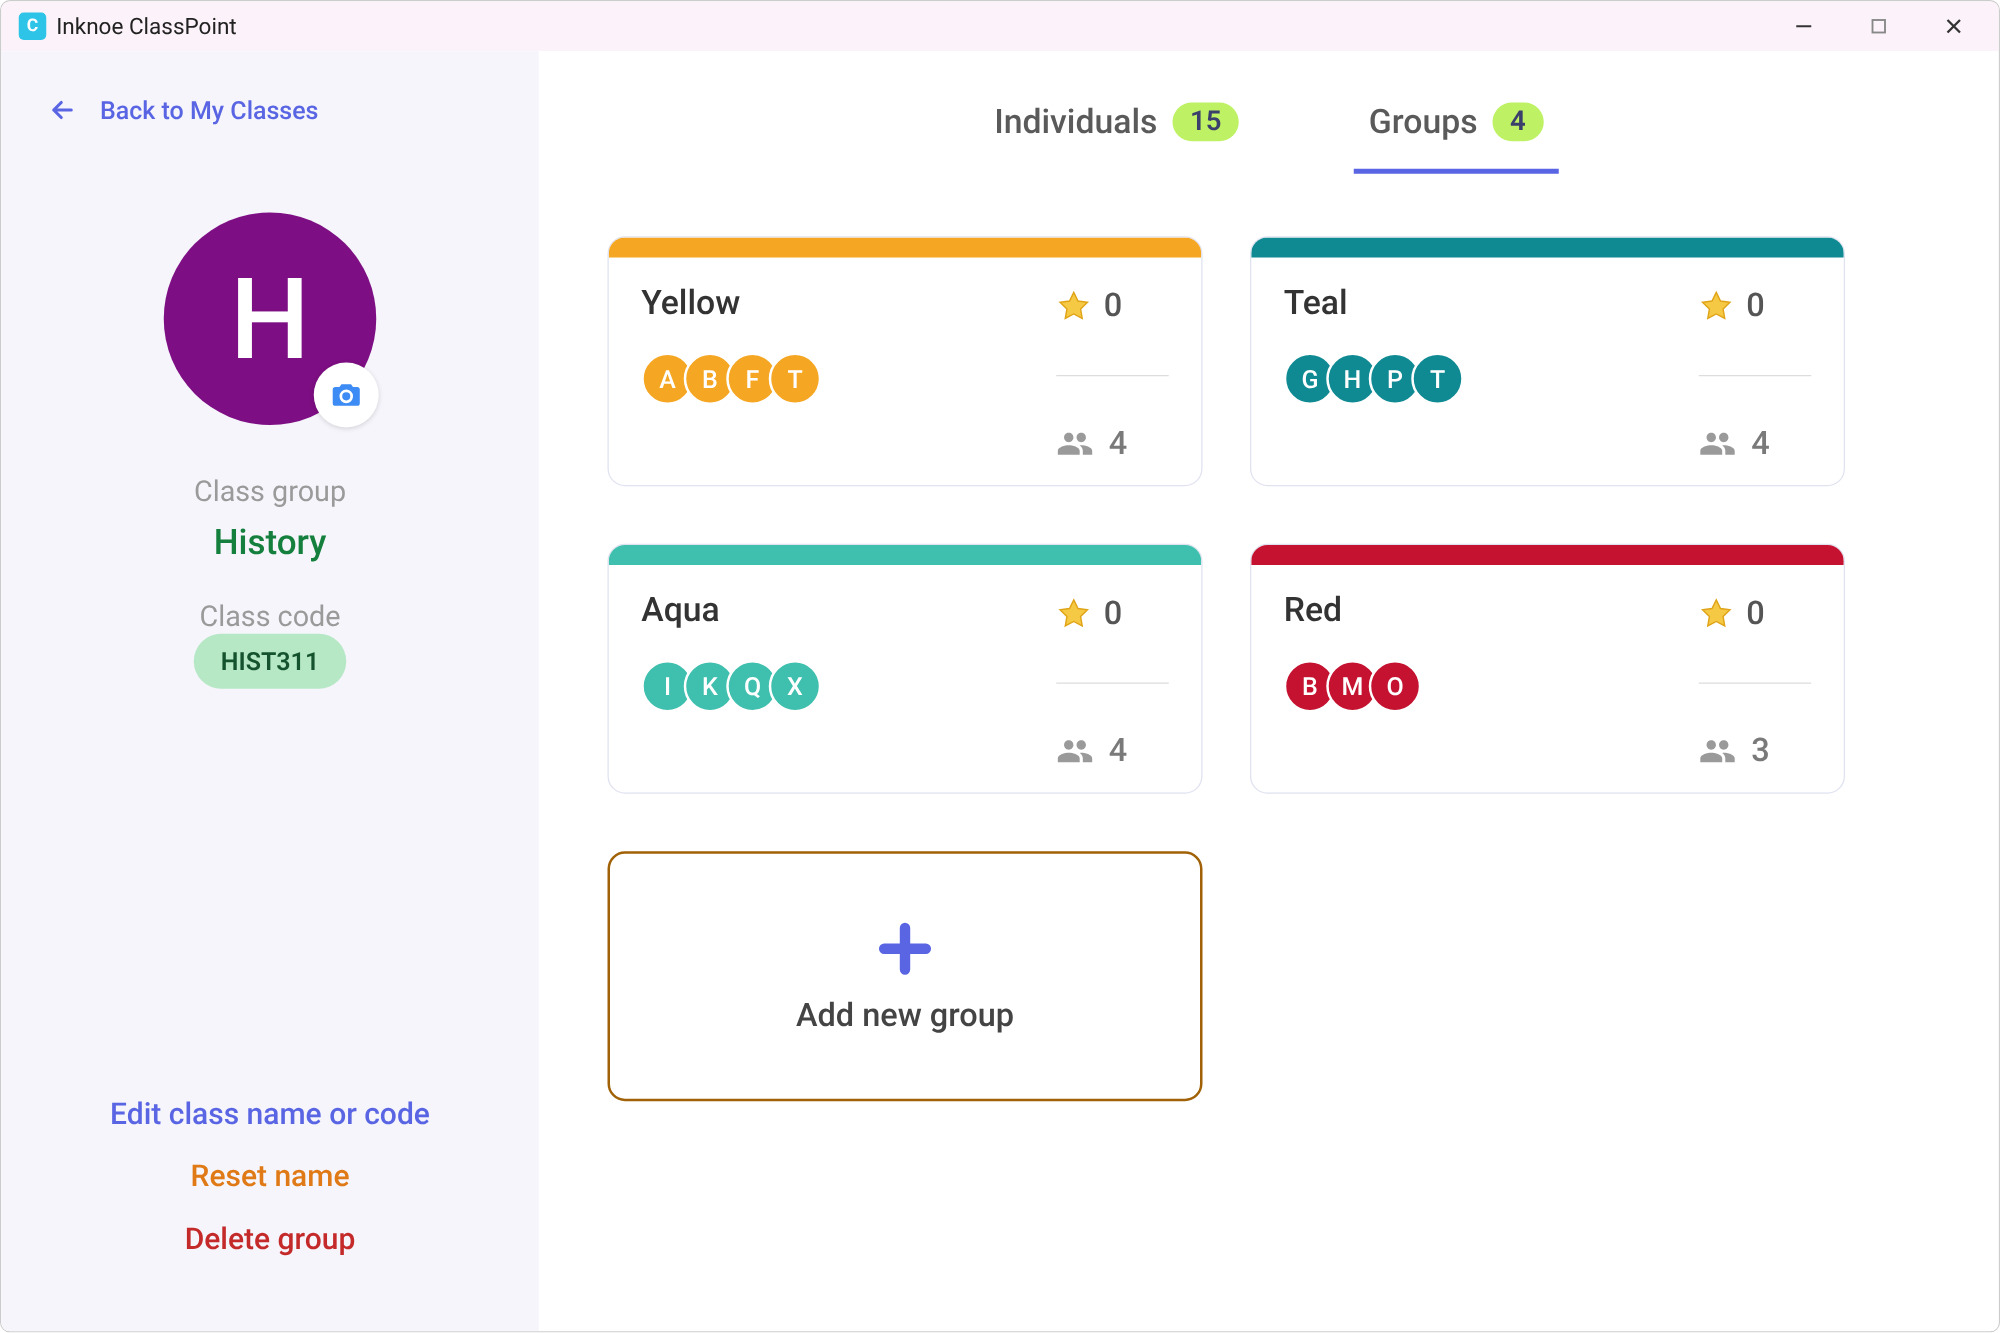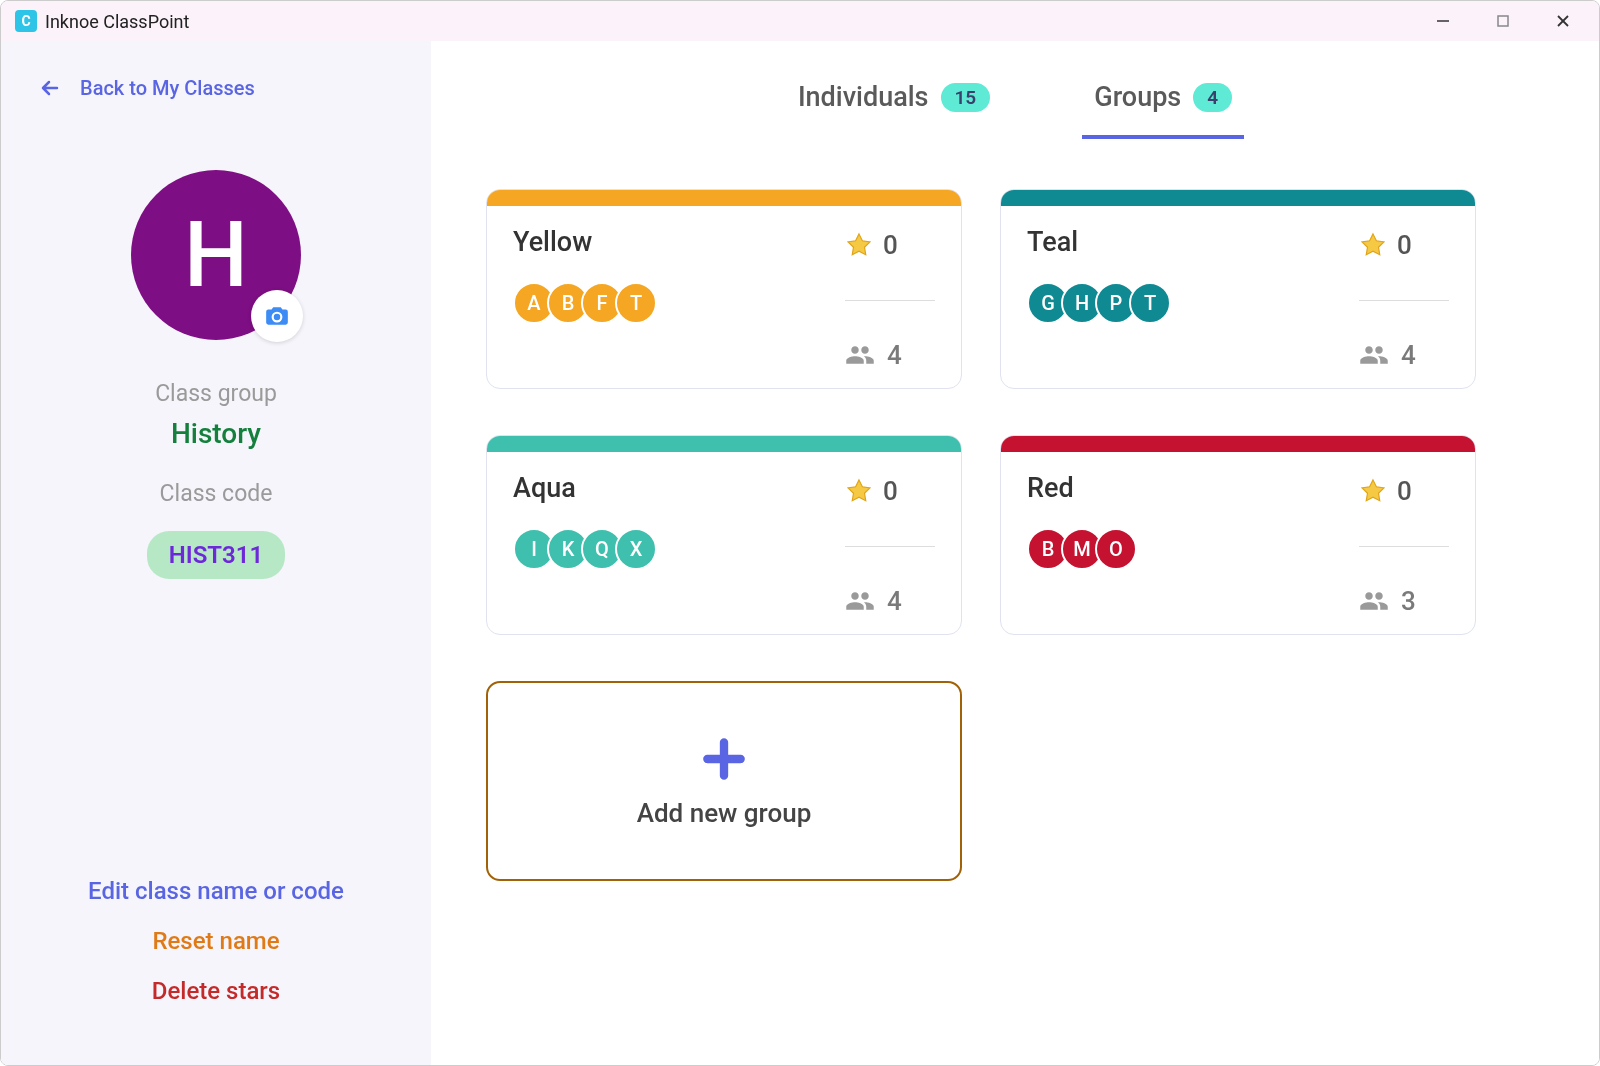--- a/index.html
+++ b/index.html
@@ -17,31 +17,31 @@
   .back-link { display:flex; align-items:center; gap: 18px; color:#5965e3; font-size: 20px; font-weight:500; cursor:pointer; padding-left: 12px;}
   .back-link svg { width: 24px; height: 24px; }
   .class-block { display:flex; flex-direction:column; align-items:center; margin-top: 70px; }
   .avatar-wrap { position:relative; }
   .avatar { width: 170px; height: 170px; border-radius: 50%; background:#7e0e83; color:#fff; display:flex; align-items:center; justify-content:center; font-size: 90px; font-weight:500; }
   .camera-badge { position:absolute; bottom: -2px; right: -2px; width: 52px; height: 52px; border-radius:50%; background:#fff; display:flex; align-items:center; justify-content:center; box-shadow: 0 1px 4px rgba(0,0,0,0.15); cursor:pointer; }
   .camera-badge svg { width: 26px; height:26px; fill:#3d8bf4; }
   .label-muted { color:#9a9a9a; font-size: 23px; margin-top: 40px; }
   .class-name-text { color:#15803d; font-size: 28px; font-weight:500; margin-top: 10px; }
   .class-code-label { color:#9a9a9a; font-size: 23px; margin-top: 30px; }
-  .class-code-pill { margin-top: 24px; background:#b7e8c6; color:#6d28d9; font-size: 24px; font-weight:600; padding: 10px 22px; border-radius: 22px; }
+  .class-code-pill { margin-top: 0; background:#b7e8c6; color:#14532d; font-size: 20px; font-weight:600; padding: 10px 22px; border-radius: 22px; }
   .sidebar-actions { margin-top:auto; display:flex; flex-direction:column; align-items:center; gap: 22px; padding-bottom: 20px;}
   .action-link { font-size: 24px; font-weight:500; cursor:pointer; }
   .action-edit { color:#5965e3; }
   .action-reset { color:#e07a17; }
   .action-delete { color:#c52a2a; }
   .main { flex:1; display:flex; flex-direction:column; padding: 30px 35px; }
   .tabs { display:flex; justify-content:center; gap: 80px; text-align: center; }
   .tab { display:flex; align-items:center; gap: 12px; font-size: 27px; color:#5a5a5a; font-weight:500; padding: 10px 12px 22px; border-bottom: 4px solid transparent; cursor:pointer;}
   .tab.active { border-bottom-color:#5965e3; }
-  .tab-badge { background:#5eead4; color:#3b3f6b; font-size:19px; font-weight:600; padding: 3px 14px; border-radius: 18px; }
+  .tab-badge { background:#bef264; color:#3b3f6b; font-size:22px; font-weight:600; padding: 3px 14px; border-radius: 18px; }
   .groups-grid { margin-top: 50px; display:grid; grid-template-columns: repeat(2, 476px); gap: 46px 38px; justify-content:flex-start; padding-left: 20px;}
   .group-card { border:1px solid #e0e2f0; border-radius: 14px; overflow:hidden; height: 200px; display:flex; flex-direction:column; cursor:pointer; }
   .group-card-bar { height: 16px; }
   .bar-yellow { background:#f5a623; }
   .bar-teal { background:#0f8a93; }
   .bar-aqua { background:#3fbfad; }
   .bar-red { background:#c41230; }
   .group-card-body { flex:1; padding: 20px 26px 18px; display:flex; justify-content:space-between; }
   .group-left { display:flex; flex-direction:column; gap: 24px; }
   .group-name { font-size: 27px; color:#333; font-weight:500; }
@@ -109,21 +109,21 @@
           </div>
         </div>
         <div class="label-muted">Class group</div>
         <div class="class-name-text">History</div>
         <div class="class-code-label">Class code</div>
         <div class="class-code-pill">HIST311</div>
       </div>
       <div class="sidebar-actions">
         <div class="action-link action-edit">Edit class name or code</div>
         <div class="action-link action-reset">Reset name</div>
-        <div class="action-link action-delete">Delete stars</div>
+        <div class="action-link action-delete">Delete group</div>
       </div>
     </div>
 
     <div class="main">
       <div class="tabs">
         <div class="tab">
           <span>Individuals</span>
           <span class="tab-badge">15</span>
         </div>
         <div class="tab active">

